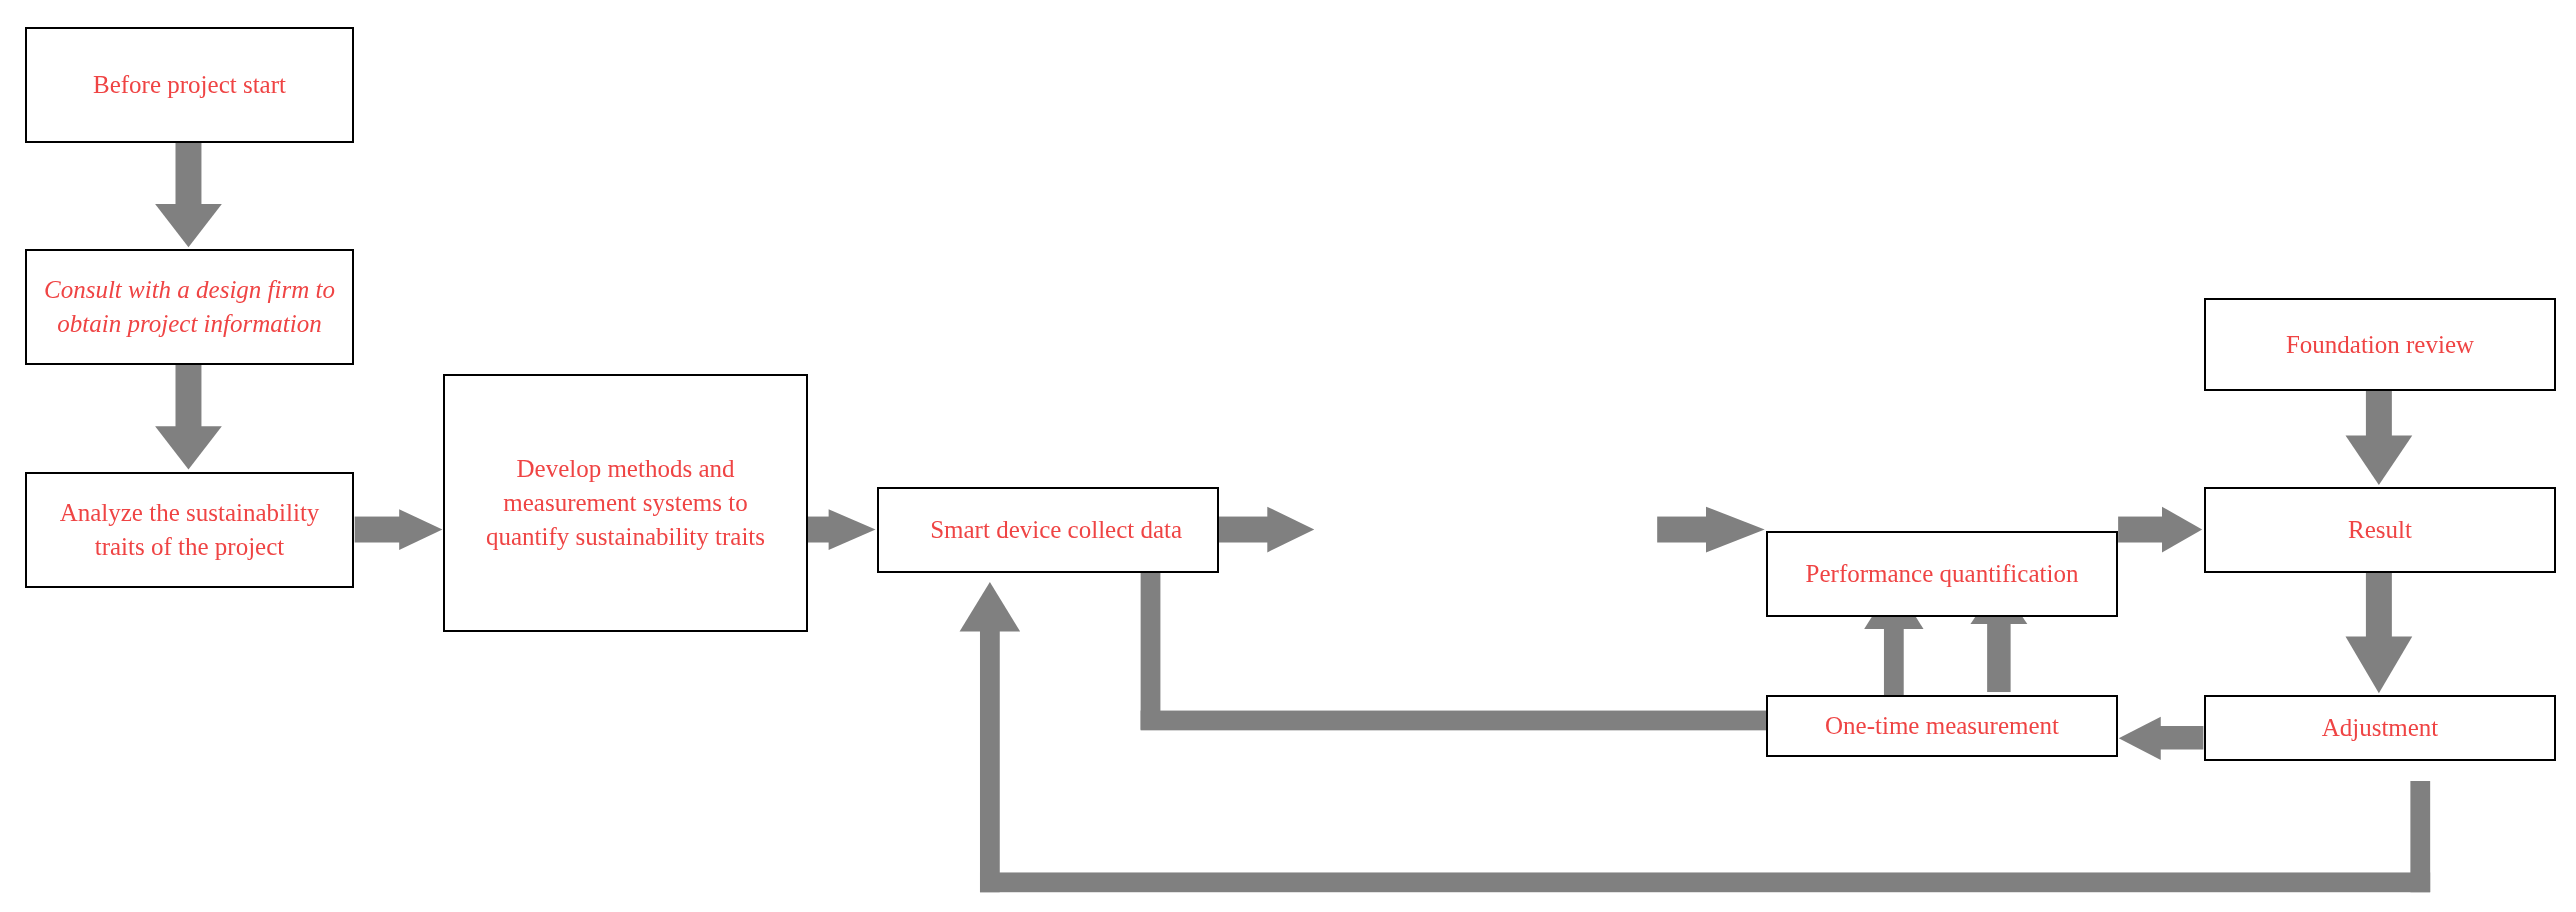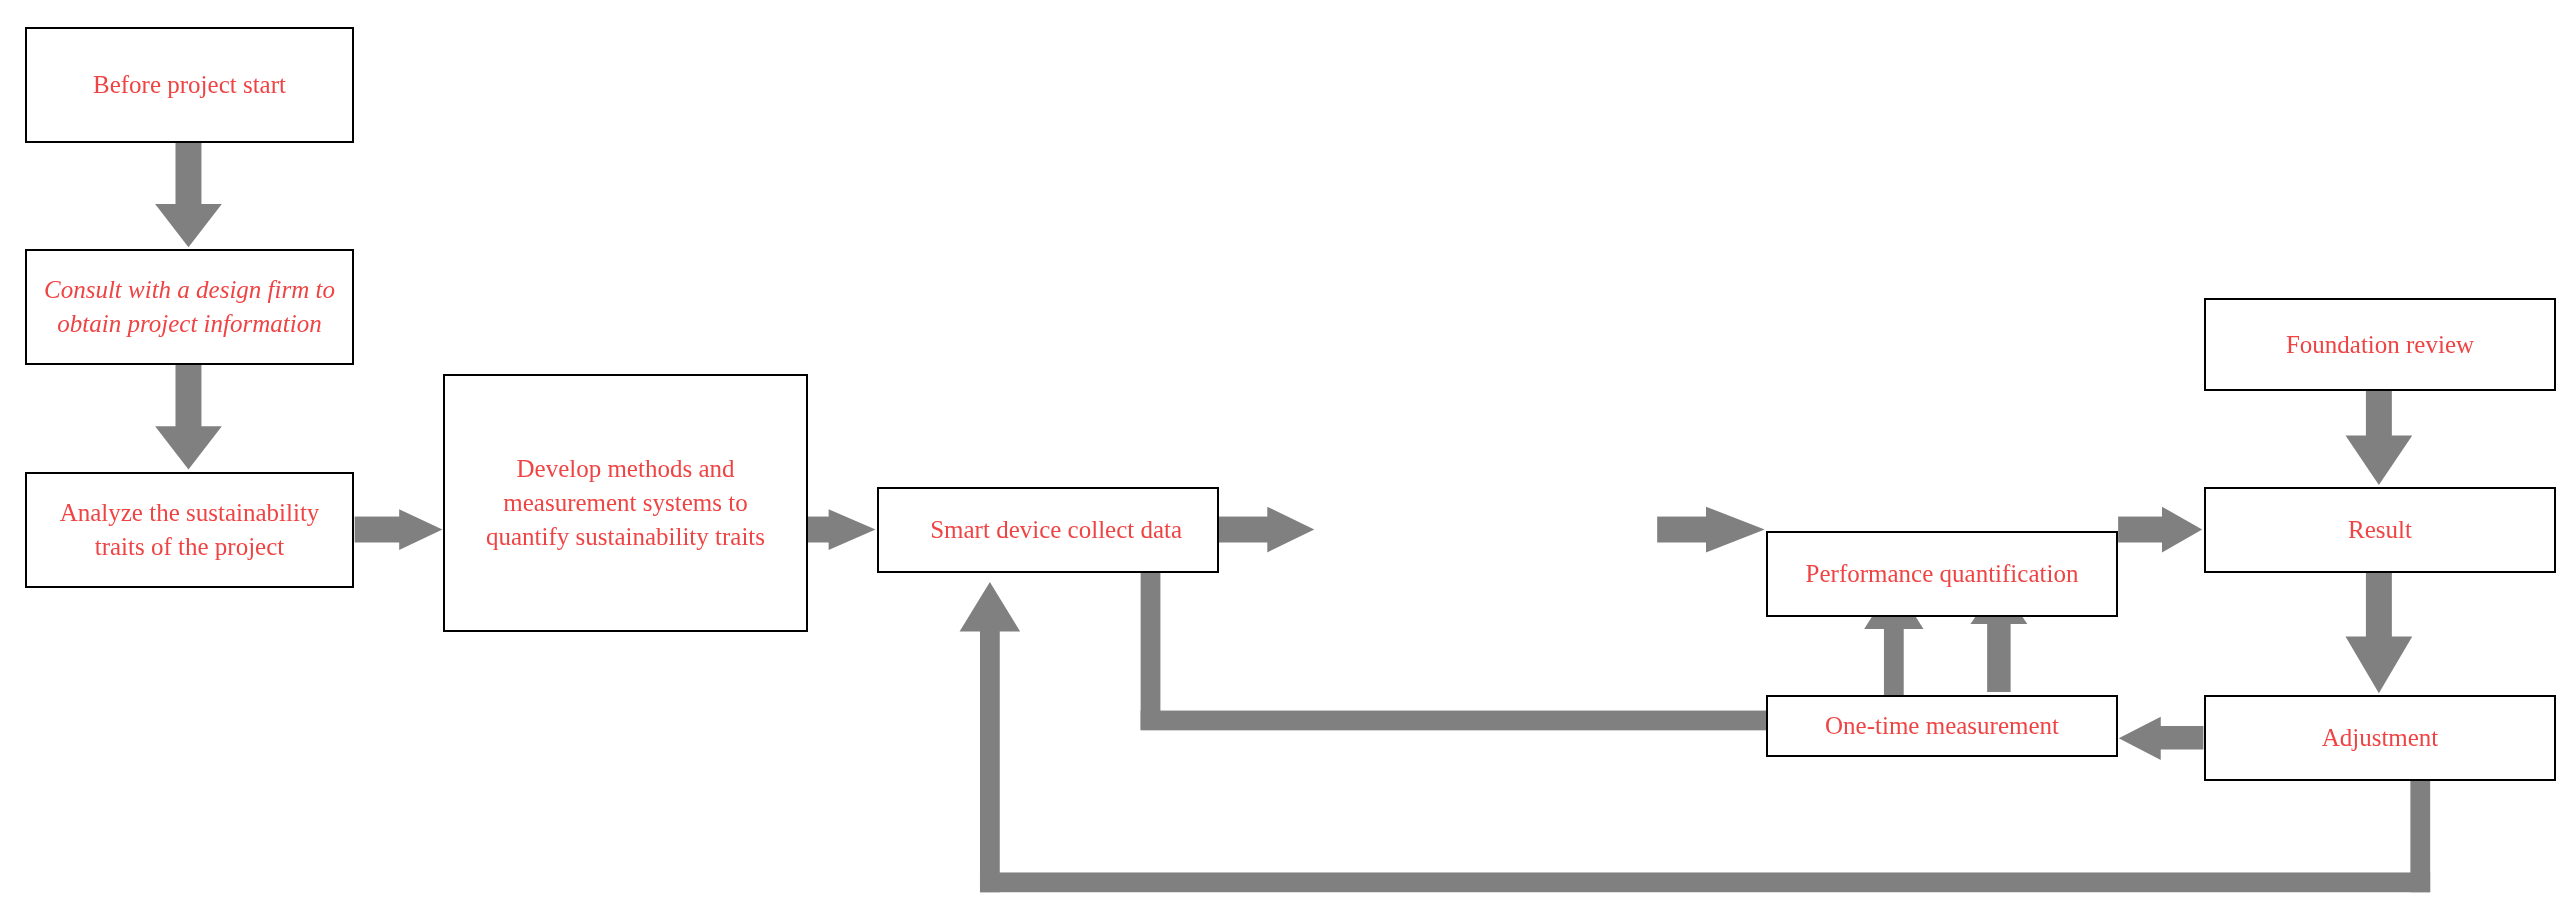--- a/index.html
+++ b/index.html
@@ -154,21 +154,21 @@
   </div>
 
   <div class="node" style="left:2204px; top:298px; width:352px; height:93px;text-align:center;">
     <span>Foundation review</span>
   </div>
 
   <div class="node" style="left:2204px; top:487px; width:352px; height:86px;justify-content:center;">
     <span>Result</span>
   </div>
 
-  <div class="node" style="left:2204px; top:695px; width:352px; height:86px;">
+  <div class="node" style="left:2204px; top:695px; width:352px; height:66px;">
     <span>Adjustment</span>
   </div>
 
   <div class="node" style="left:1766px; top:695px; width:352px; height:62px;">
     <span>One-time measurement</span>
   </div>
 
 </div>
 
 

